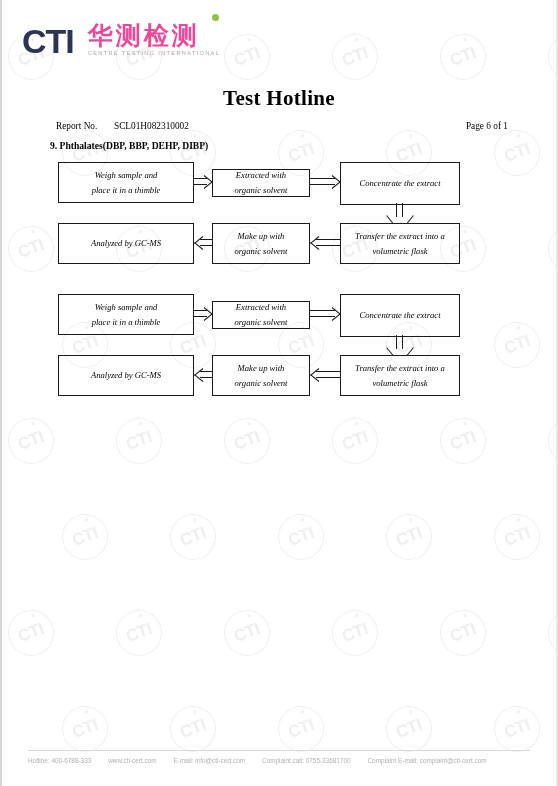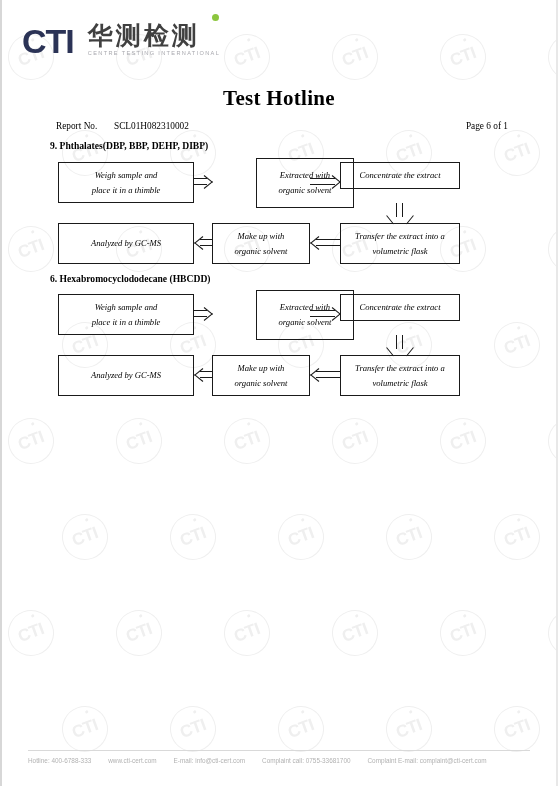--- a/index.html
+++ b/index.html
@@ -111,21 +111,21 @@
   }
   .logo-zh-wrap {
     margin-left: 14px;
     padding-bottom: 1px;
   }
   .logo-zh {
     font-family: "DejaVu Sans", sans-serif;
     font-size: 25px;
     line-height: 26px;
     letter-spacing: 3px;
-    color: #404040;
+    color: #ec4899;
     font-weight: bold;
   }
   .logo-en {
     font-family: "Liberation Sans", sans-serif;
     font-size: 5.6px;
     line-height: 8px;
     letter-spacing: 1.35px;
     color: #a8a8ae;
   }
 
@@ -184,22 +184,22 @@
     justify-content: center;
     text-align: center;
     font-size: 8.6px;
     line-height: 15px;
     box-sizing: border-box;
   }
   .fbox .ln { display: block; white-space: nowrap; }
 
   
   .b-r1c1 { left: 58px;  top: 7px;  width: 136px; height: 41px; }
-  .b-r1c2 { left: 212px; top: 3px;  width: 98px;  height: 50px; margin-left: 44px; }
-  .b-r1c3 { left: 340px; top: 7px;  width: 120px; height: 27px; }
+  .b-r1c2 { left: 212px; top: 14px;  width: 98px;  height: 28px; }
+  .b-r1c3 { left: 340px; top: 7px;  width: 120px; height: 43px; }
   
   .b-r2c1 { left: 58px;  top: 68px; width: 136px; height: 41px; }
   .b-r2c2 { left: 212px; top: 68px; width: 98px;  height: 41px; }
   .b-r2c3 { left: 340px; top: 68px; width: 120px; height: 41px; }
 
   
   .arrow {
     position: absolute;
   }
   
@@ -534,21 +534,20 @@
       <div class="arrow arrow-h arrow-left a-r2-32">
         <div class="shaft"></div>
           <div class="head"></div>
       </div>
       <div class="arrow arrow-h arrow-left a-r2-21">
         <div class="shaft"></div>
           <div class="head"></div>
       </div>
     </div>
 
-    <div id="sec6-heading" class="section-heading">6. Hexabromocyclododecane (HBCDD)</div>
 
     <div id="flow6" class="flow">
       <div class="fbox b-r1c1">
         <span class="ln">Weigh sample and</span>
         <span class="ln">place it in a thimble</span>
       </div>
       <div class="fbox b-r1c2">
         <span class="ln">Extracted with</span>
         <span class="ln">organic solvent</span>
       </div>

